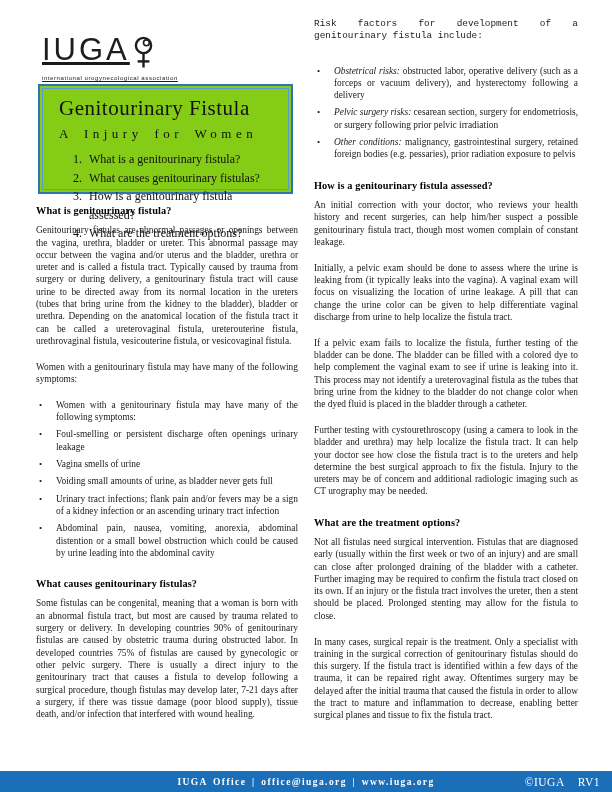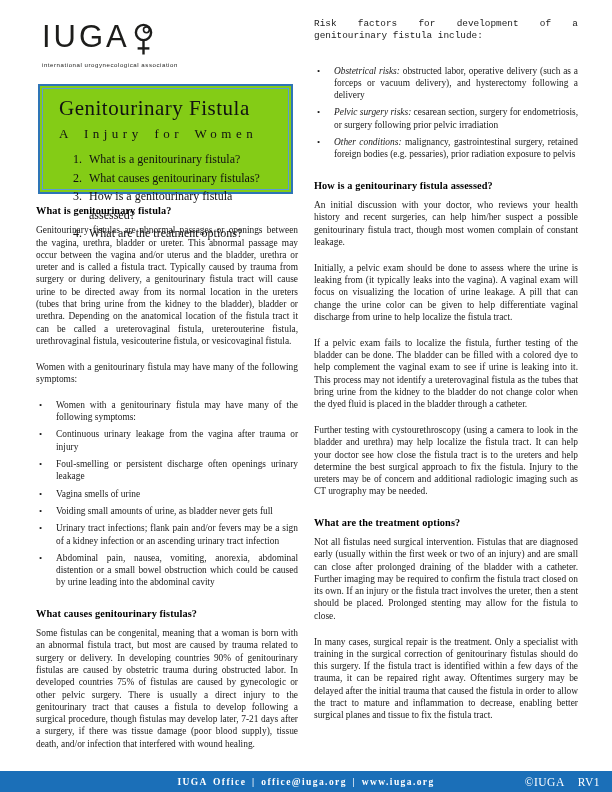--- a/index.html
+++ b/index.html
@@ -1,21 +1,21 @@
 <!DOCTYPE html>
 <html><head>
 <meta charset="utf-8">
 <style>
   html,body{margin:0;padding:0;background:#fff;}
   .page{
     position:relative;width:612px;height:792px;background:#fff;overflow:hidden;
     font-family:"Liberation Serif",serif;color:#1a1a1a;
   }
   
-  .logo{position:absolute;left:42px;top:22px;}
+  .logo{position:absolute;left:42px;top:35px;text-decoration:underline;}
   .logo-row{display:flex;align-items:flex-start;}
   .logo-word{
     font-family:"Liberation Sans",sans-serif;font-size:31px;line-height:30px;
     font-weight:400;letter-spacing:3px;color:#1d1d1b;
   }
   .logo-symbol{margin-left:2px;margin-top:1px;}
   .logo-tagline{
     font-family:"Liberation Sans",sans-serif;font-size:6.1px;letter-spacing:0.55px;
     color:#1d1d1b;margin-top:1px;white-space:nowrap;
   }
@@ -94,40 +94,39 @@
       </ol>
     </div>
   </div>
 
   <div class="col col-left">
     <h2>What is genitourinary fistula?</h2>
     <p>Genitourinary fistulas are abnormal passages or openings between the vagina, urethra, bladder or ureter. This abnormal passage may occur between the vagina and/or uterus and the bladder, urethra or ureter and is called a fistula tract. Typically caused by trauma from surgery or during delivery, a genitourinary fistula tract will cause urine to be directed away from its normal location in the ureters (tubes that bring urine from the kidney to the bladder), bladder or urethra. Depending on the anatomical location of the fistula tract it can be called a ureterovaginal fistula, ureterouterine fistula, urethrovaginal fistula, vesicouterine fistula, or vesicovaginal fistula.</p>
     <p>Women with a genitourinary fistula may have many of the following symptoms:</p>
     <ul>
       <li>Women with a genitourinary fistula may have many of the following symptoms:</li>
-      <li>Continuous urinary leakage from the vagina after trauma or injury</li>
       <li>Foul-smelling or persistent discharge often openings urinary leakage</li>
       <li>Vagina smells of urine</li>
       <li>Voiding small amounts of urine, as bladder never gets full</li>
       <li>Urinary tract infections; flank pain and/or fevers may be a sign of a kidney infection or an ascending urinary tract infection</li>
       <li>Abdominal pain, nausea, vomiting, anorexia, abdominal distention or a small bowel obstruction which could be caused by urine leading into the abdominal cavity</li>
     </ul>
     <h2 class="spaced">What causes genitourinary fistulas?</h2>
     <p>Some fistulas can be congenital, meaning that a woman is born with an abnormal fistula tract, but most are caused by trauma related to surgery or delivery. In developing countries 90% of genitourinary fistulas are caused by obstetric trauma during obstructed labor. In developed countries 75% of fistulas are caused by gynecologic or other pelvic surgery. There is usually a direct injury to the genitourinary tract that causes a fistula to develop following a surgical procedure, though fistulas may develop later, 7-21 days after a surgery, if there was tissue damage (poor blood supply), tissue death, and/or infection that interfered with wound healing.</p>
   </div>
 
   <div class="col col-right">
     <p style="margin-bottom:22px;font-family:Liberation Mono, monospace;">Risk factors for development of a genitourinary fistula include:</p>
     <ul>
       <li><span class="lead-italic">Obstetrical risks:</span><span> obstructed labor, operative delivery (such as a forceps or vacuum delivery), and hysterectomy following a delivery</span></li>
       <li><span class="lead-italic">Pelvic surgery risks:</span><span> cesarean section, surgery for endometriosis, or surgery following prior pelvic irradiation</span></li>
       <li><span class="lead-italic">Other conditions:</span><span> malignancy, gastrointestinal surgery, retained foreign bodies (e.g. pessaries), prior radiation exposure to pelvis</span></li>
     </ul>
     <h2 class="spaced">How is a genitourinary fistula assessed?</h2>
-    <p>An initial discussion with your doctor, who reviews your health history and recent surgeries, can help him/her suspect a possible genitourinary fistula tract, though most women complain of constant leakage.</p>
+    <p>An initial correction with your doctor, who reviews your health history and recent surgeries, can help him/her suspect a possible genitourinary fistula tract, though most women complain of constant leakage.</p>
     <p>Initially, a pelvic exam should be done to assess where the urine is leaking from (it typically leaks into the vagina). A vaginal exam will focus on visualizing the location of urine leakage. A pill that can change the urine color can be given to help differentiate vaginal discharge from urine to help localize the fistula tract.</p>
     <p>If a pelvic exam fails to localize the fistula, further testing of the bladder can be done. The bladder can be filled with a colored dye to help complement the vaginal exam to see if urine is leaking into it. This process may not identify a ureterovaginal fistula as the tubes that bring urine from the kidney to the bladder do not change color when the dyed fluid is placed in the bladder through a catheter.</p>
     <p>Further testing with cystourethroscopy (using a camera to look in the bladder and urethra) may help localize the fistula tract. It can help your doctor see how close the fistula tract is to the ureters and help determine the best surgical approach to fix the fistula. Injury to the ureters may be of concern and additional radiologic imaging such as CT urography may be needed.</p>
     <h2 class="spaced">What are the treatment options?</h2>
     <p>Not all fistulas need surgical intervention. Fistulas that are diagnosed early (usually within the first week or two of an injury) and are small can close after prolonged draining of the bladder with a catheter. Further imaging may be required to confirm the fistula tract closed on its own. If an injury or the fistula tract involves the ureter, then a stent should be placed.  Prolonged stenting may allow for the fistula to close.</p>
     <p>In many cases, surgical repair is the treatment. Only a specialist with training in the surgical correction of genitourinary fistulas should do this surgery. If the fistula tract is identified within a few days of the trauma, it can be repaired right away. Oftentimes surgery may be delayed after the initial trauma that caused the fistula in order to allow the tract to mature and inflammation to decrease, enabling better surgical planes and tissue to fix the fistula tract.</p>
   </div>
 
   <div class="footer">
     <div class="footer-center">IUGA Office | office@iuga.org | www.iuga.org</div>

